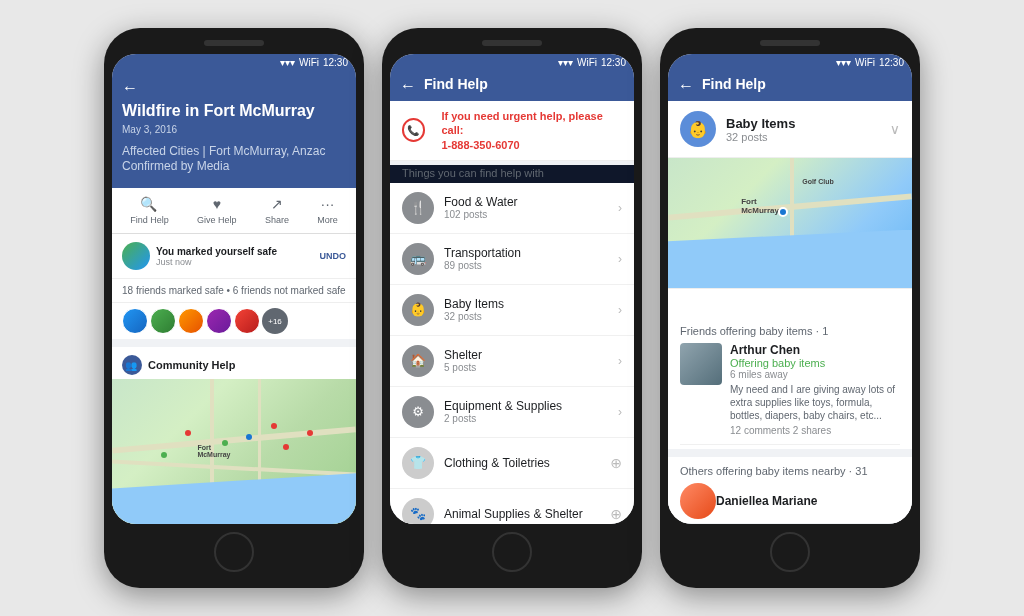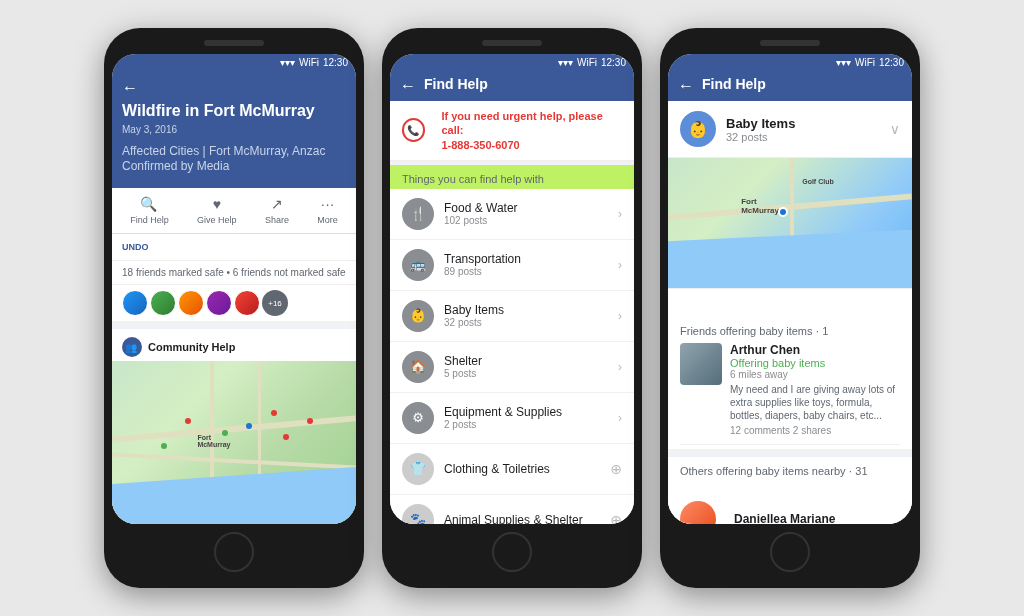--- a/index.html
+++ b/index.html
@@ -206,24 +206,24 @@
     }
     .urgent-phone-icon {
       width: 24px; height: 24px; border-radius: 50%;
       border: 2px solid #e53935;
       display: flex; align-items: center; justify-content: center;
       font-size: 10px; color: #e53935;
     }
     .urgent-text { font-size: 10px; color: #e53935; line-height: 1.3; }
     .urgent-text span { font-weight: bold; font-size: 11px; display: block; margin-left: 8px; }
     .p2-section-label {
-      padding: 8px 12px 4px;
+      padding: 2px 12px 4px;
       font-size: 11px;
       color: #606770;
-      background: #bef264;
+      background: #0f172a;
     }
     .help-list { background: white; flex: 1; overflow: hidden; }
     .help-item {
       display: flex;
       align-items: center;
       padding: 9px 12px;
       border-bottom: 1px solid #f0f0f0;
       gap: 10px;
     }
     .help-icon {
@@ -293,25 +293,25 @@
     .friend-name { font-size: 12px; font-weight: bold; color: #1c1e21; }
     .friend-offering { font-size: 11px; color: #4CAF50; }
     .friend-dist { font-size: 10px; color: #8a8d91; }
     .friend-post-text { font-size: 10px; color: #606770; margin-top: 3px; line-height: 1.3; }
     .friend-actions { font-size: 10px; color: #8a8d91; margin-top: 3px; }
     .others-section {
       background: white;
       padding: 8px 12px 4px;
       border-top: 8px solid #f0f2f5;
     }
-    .others-label { font-size: 11px; color: #606770; margin-bottom: 24px; }
+    .others-label { font-size: 11px; color: #606770; margin-bottom: 6px; }
     .other-person {
       display: flex;
       align-items: center;
-      gap: 18px;
+      gap: 0;
     }
     .other-photo {
       width: 36px; height: 36px; border-radius: 50%;
       background: linear-gradient(135deg, #FF8A65, #E64A19);
       flex-shrink: 0;
     }
     .other-name { font-size: 12px; font-weight: bold; color: #1c1e21; }
   </style>
 </head>
 <body>
@@ -349,20 +349,27 @@
           <span class="p1-action-icon">↗</span>
           <span>Share</span>
         </div>
         <div class="p1-action">
           <span class="p1-action-icon">···</span>
           <span>More</span>
         </div>
       </div>
 
       <div class="p1-safe-bar">
+        <div class="p1-safe-left">
+          <div class="p1-avatar-safe"></div>
+          <div>
+            <div class="p1-safe-text">You marked yourself safe</div>
+            <div class="p1-safe-sub">Just now</div>
+          </div>
+        </div>
         <div class="p1-undo">UNDO</div>
       </div>
 
       <div class="p1-friends">18 friends marked safe • 6 friends not marked safe</div>
 
       <div class="p1-friend-avatars">
         <div class="f-avatar blue"></div>
         <div class="f-avatar green"></div>
         <div class="f-avatar orange"></div>
         <div class="f-avatar purple"></div>

